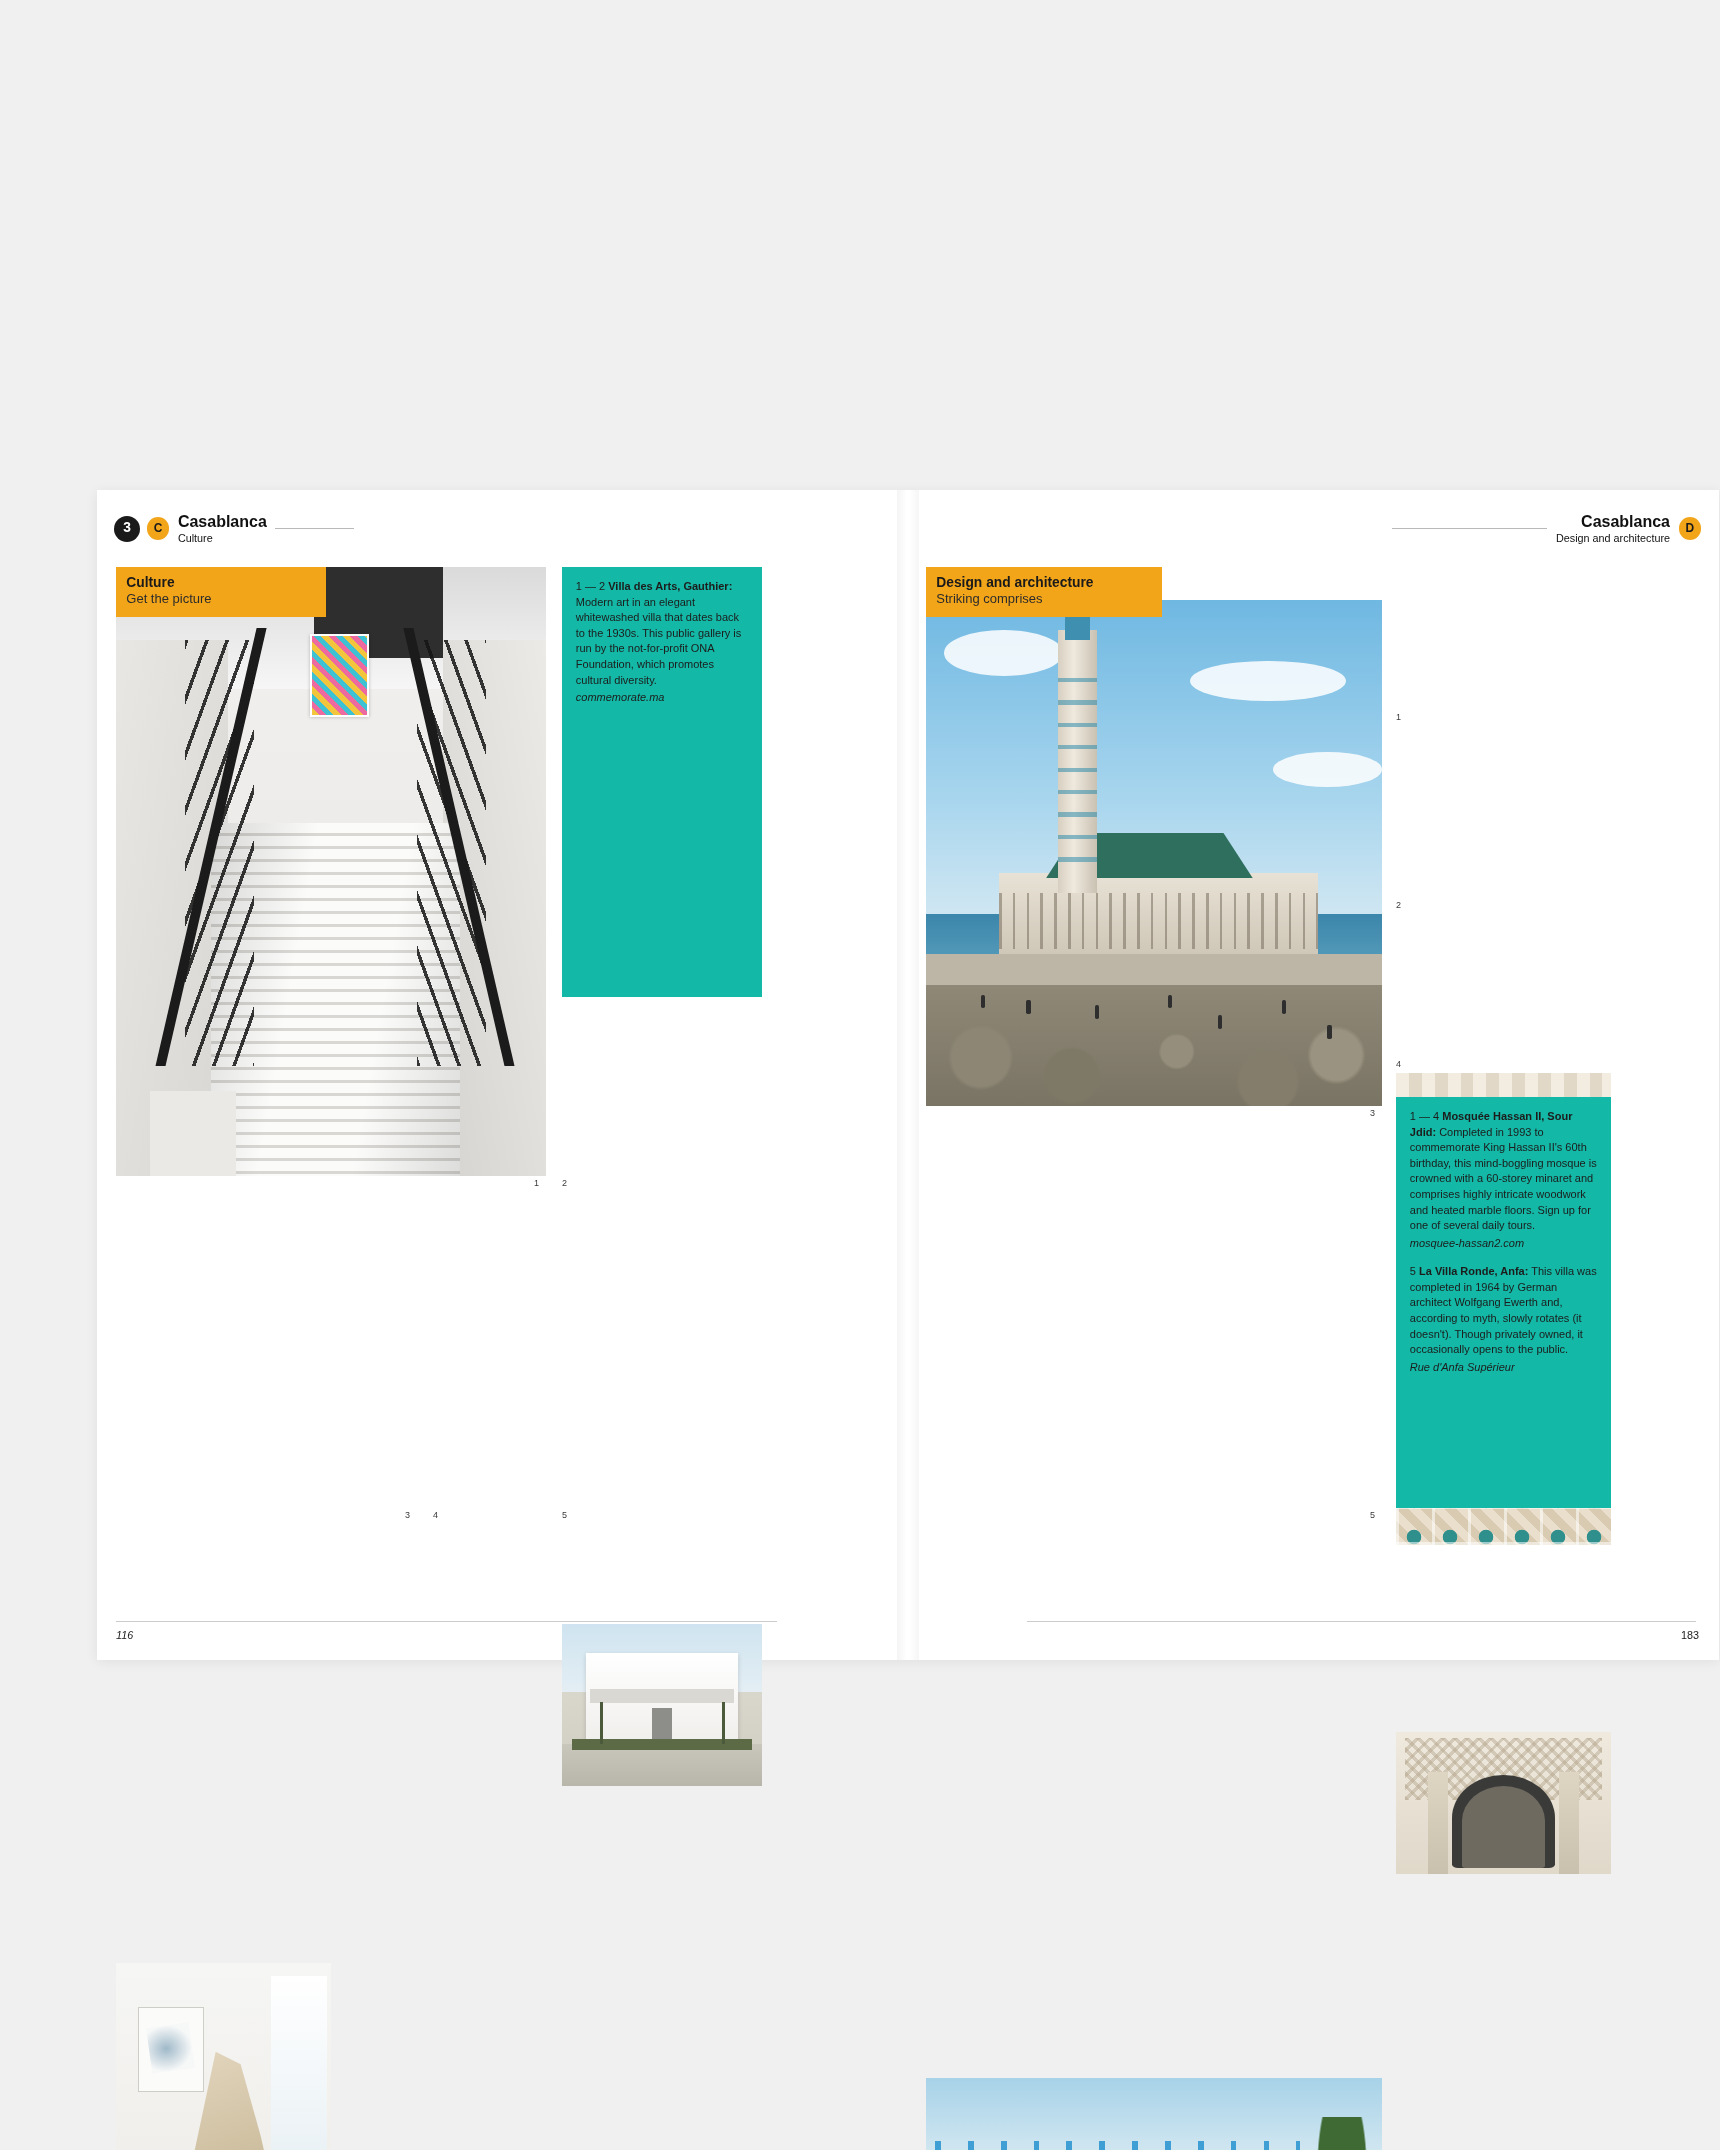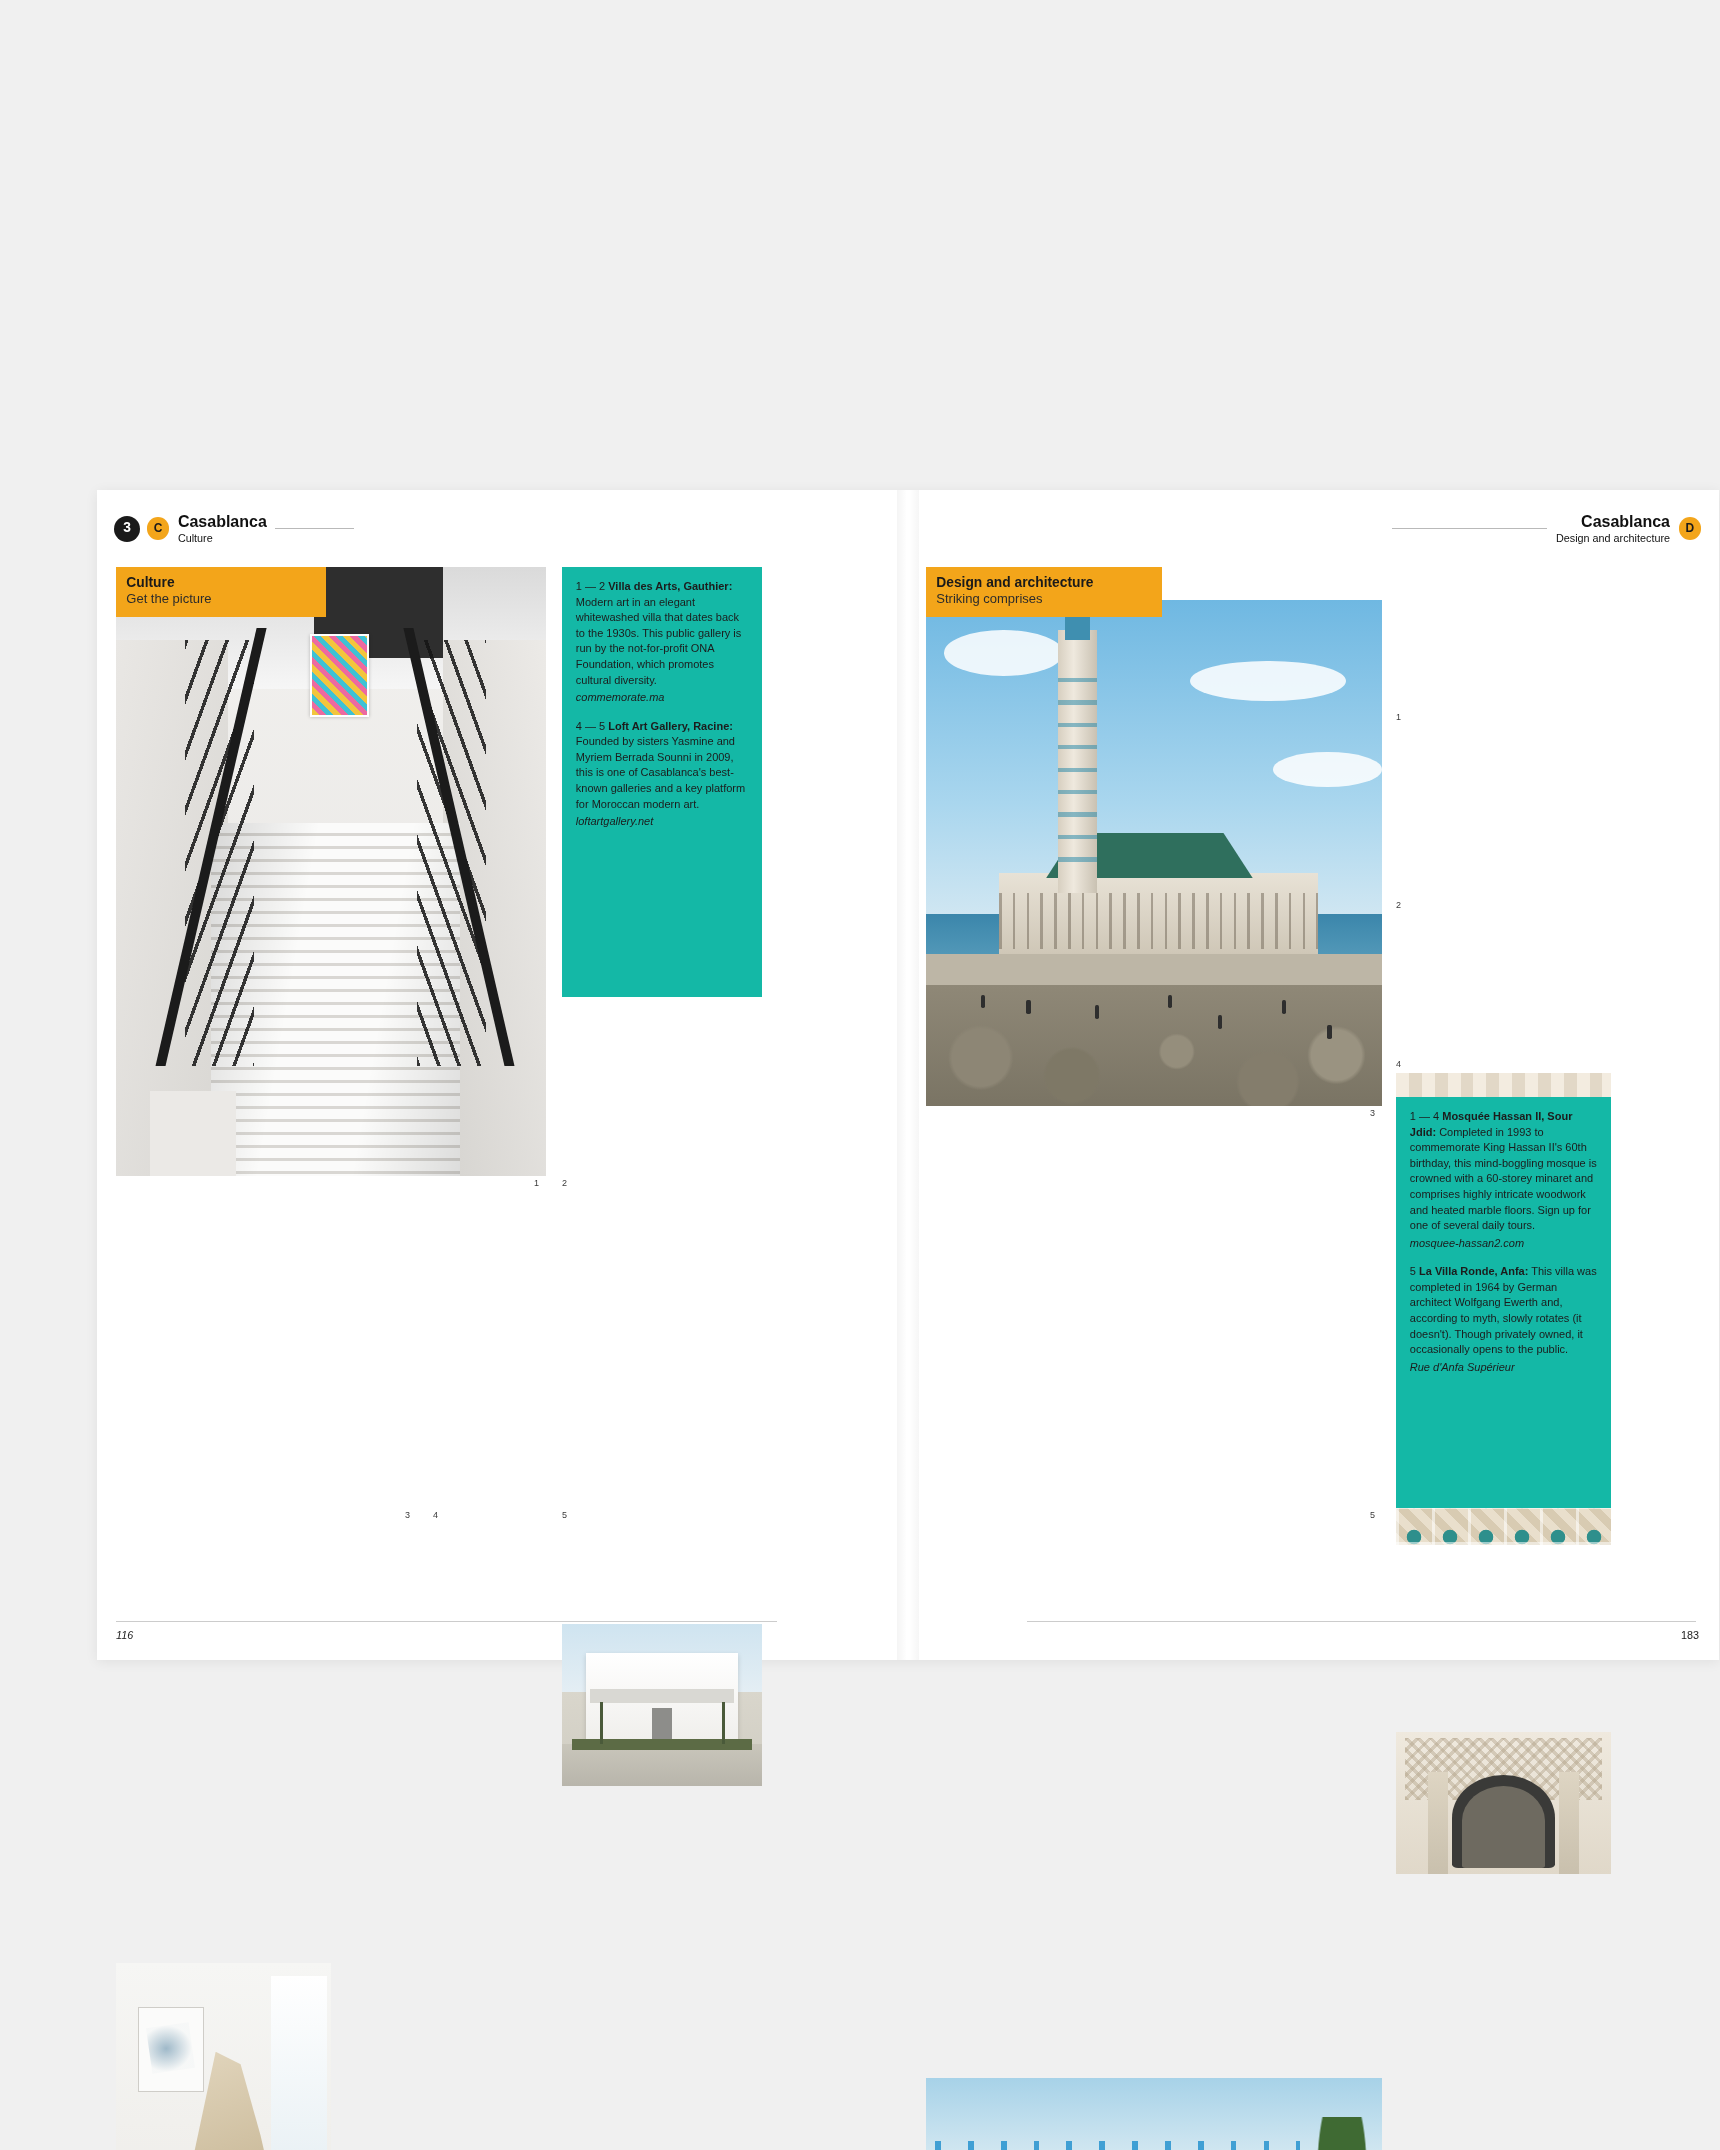--- a/index.html
+++ b/index.html
@@ -437,25 +437,20 @@
         <div class="artwork"></div>
         <div class="plinth"></div>
       </div>
       <div class="cap" style="left:437px; top:688px;">1</div>
 
       <div class="textcol" style="left:465px; top:77px; width:200px; height:430px;">
         <p>
           <span>1 — 2</span>
           <b>Villa des Arts, Gauthier:</b><span> Modern art in an elegant whitewashed villa that dates back to the 1930s. This public gallery is run by the not-for-profit ONA Foundation, which promotes cultural diversity.</span>
           <span class="url">commemorate.ma</span>
-        </p>
-        <p>
-          <span>4 — 5</span>
-          <b>Loft Art Gallery, Racine:</b><span> Founded by sisters Yasmine and Myriem Berrada Sounni in 2009, this is one of Casablanca's best-known galleries and a key platform for Moroccan modern art.</span>
-          <span class="url">loftartgallery.net</span>
         </p>
       </div>
 
       <div class="fig img-villa" style="left:465px; top:525px; width:200px; height:162px;">
         <div class="ground"></div>
         <div class="bldg"></div>
         <div class="band"></div>
         <div class="door"></div>
         <div class="hedge"></div>
         <div class="palmL"></div>

